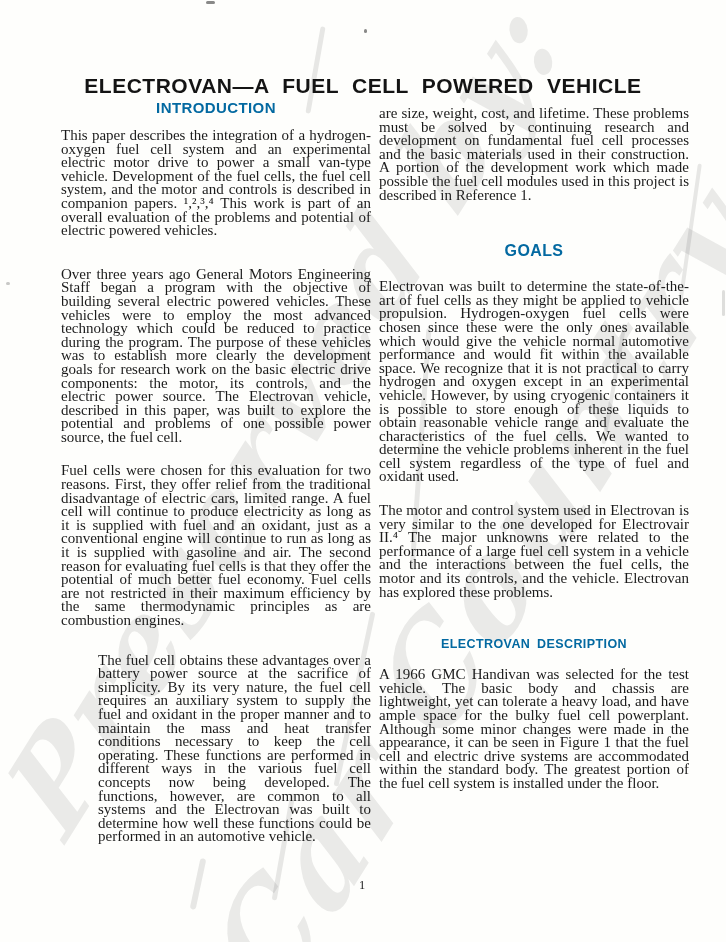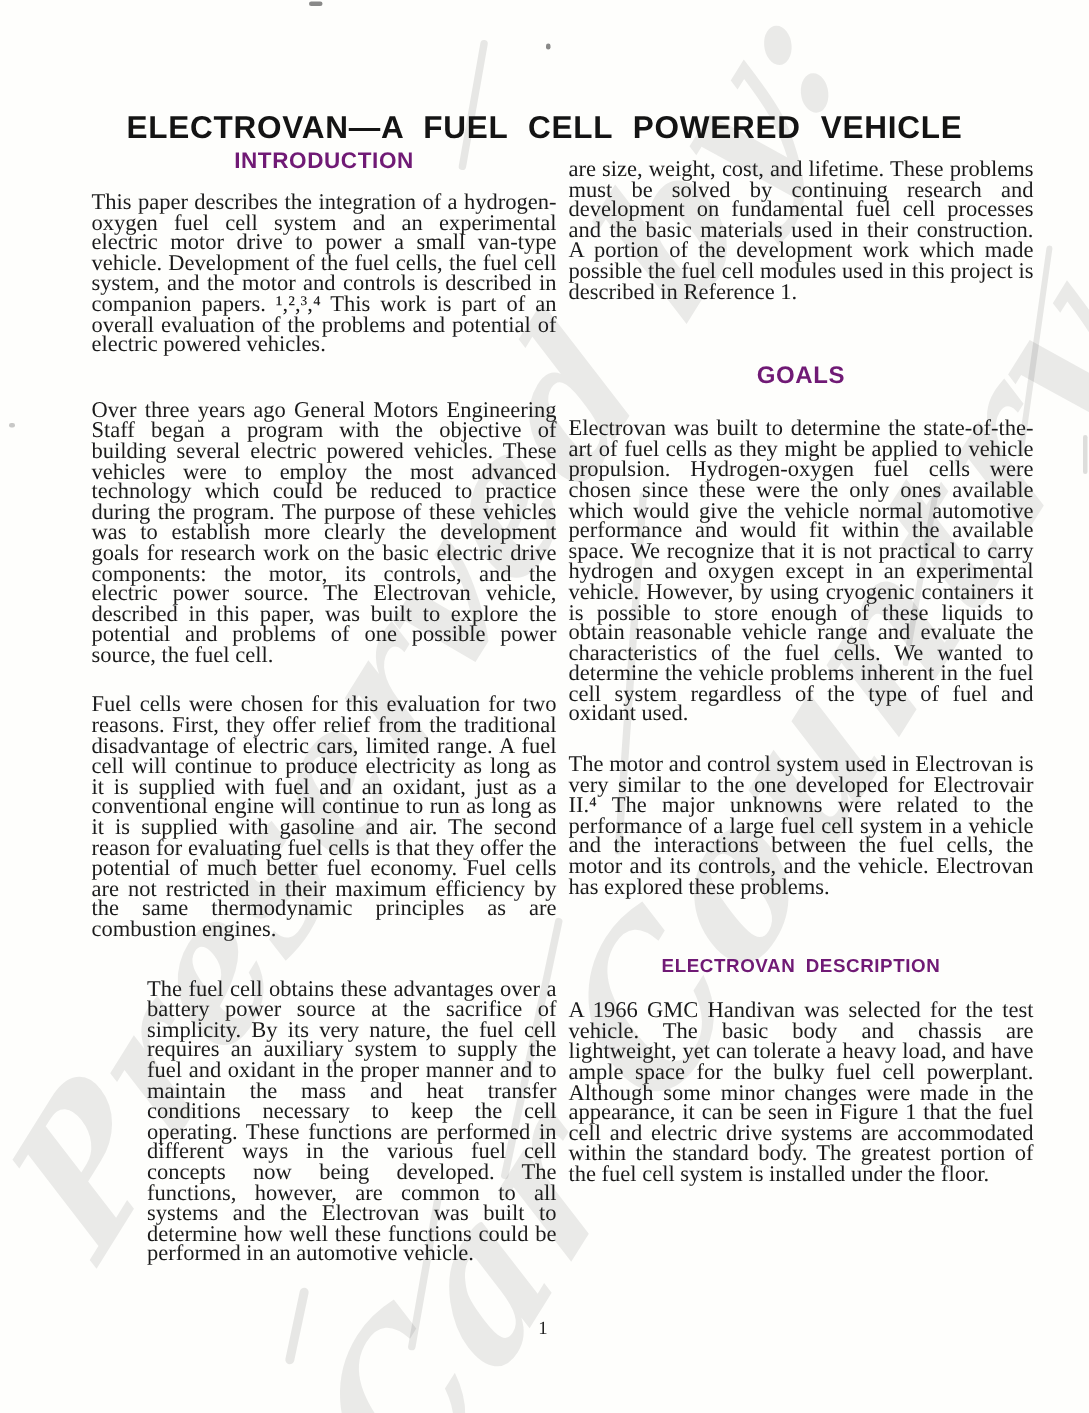--- a/index.html
+++ b/index.html
@@ -56,21 +56,21 @@
     position:absolute;left:61px;top:93px;
     width:628px;
     display:flex;gap:8px;
   }
   .col{width:310px;}
   .col-right{padding-top:14px;}
   .sec-heading{
     font-family:"Liberation Sans", sans-serif;
     font-weight:700;
     text-align:center;
-    color:#701a75;
+    color:#0369a1;
     letter-spacing:0.4px;word-spacing:3px;
   }
   .h-intro{font-size:15px;margin:6px 0 13px 0;}
   .h-goals{font-size:16px;margin:40px 0 20px 0;}
   .h-desc{font-size:12.5px;margin:38px 0 17px 0;}
   .para{
     font-size:15px;line-height:13.6px;
     text-align:justify;
     margin:0 0 20px 0;
   }

